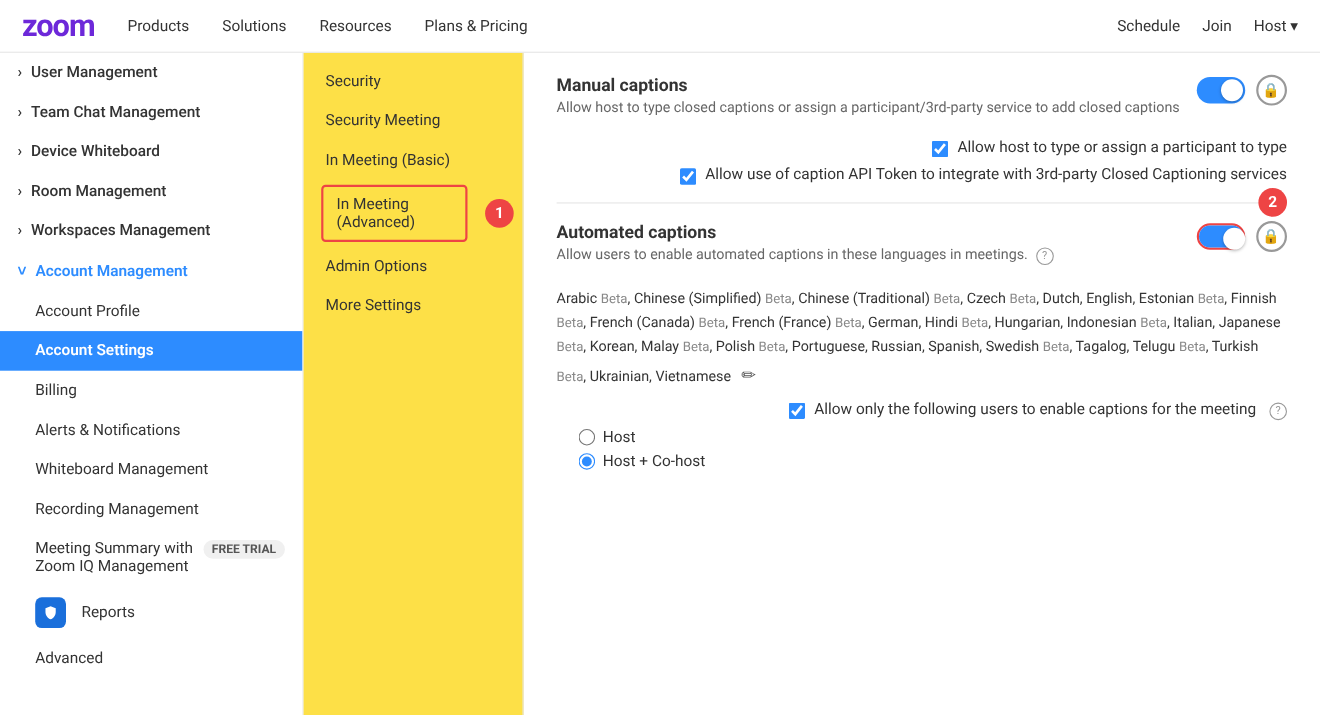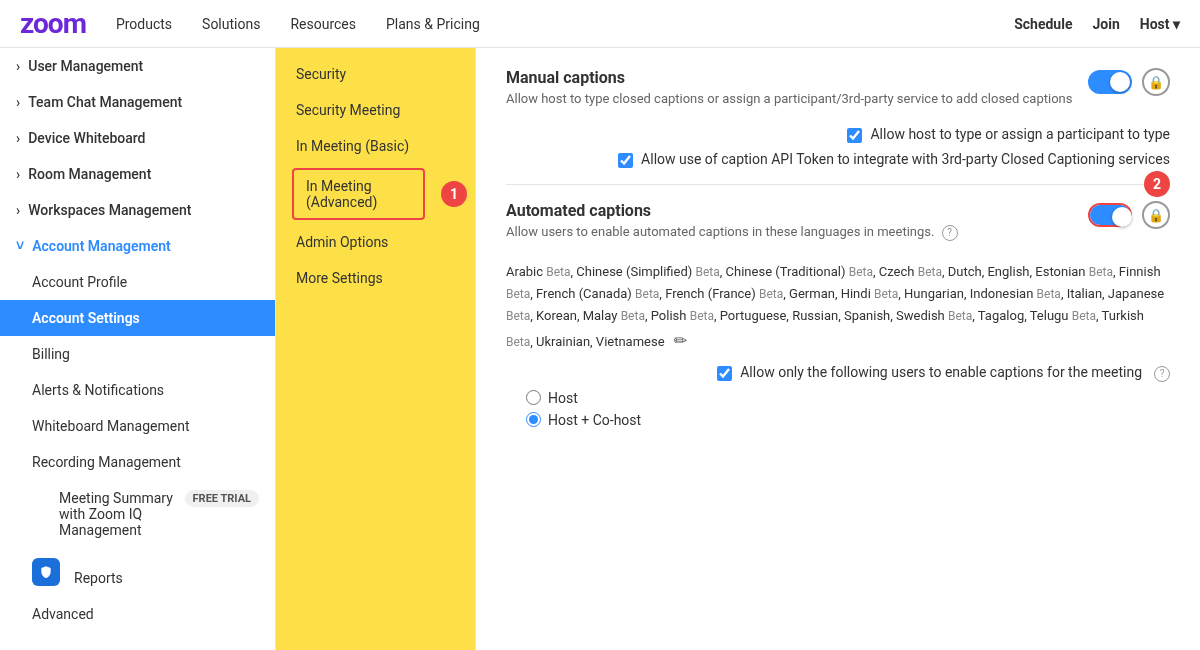--- a/index.html
+++ b/index.html
@@ -6,21 +6,21 @@
     body { font-family: -apple-system, BlinkMacSystemFont, 'Segoe UI', Roboto, sans-serif; font-size: 14px; color: #333; background: #fff; width: 1200px; height: 650px; overflow: hidden; display: flex; flex-direction: column; }
 
     
     .top-nav {
       display: flex; align-items: center; height: 48px; background: #fff;
       border-bottom: 1px solid #e5e5e5; padding: 0 20px; gap: 30px; flex-shrink: 0;
     }
     .logo { font-size: 28px; font-weight: 700; color: #6d28d9; letter-spacing: -1px; }
     .nav-link { font-size: 14px; color: #333; text-decoration: none; cursor: pointer; }
     .nav-right { margin-left: auto; display: flex; gap: 20px; align-items: center; }
-    .nav-btn { font-size: 14px; color: #333; cursor: pointer; font-weight: bold; }
+    .nav-btn { font-size: 14px; color: #333; cursor: pointer; }
     .nav-btn.host { display: flex; align-items: center; gap: 4px; }
 
     
     .body-area { display: flex; flex: 1; overflow: hidden; }
 
     
     .sidebar-left {
       width: 276px; border-right: 1px solid #e5e5e5; overflow-y: auto;
       flex-shrink: 0; background: #fff;
     }
@@ -169,25 +169,25 @@
     </div>
     <div class="sidebar-item sub">
       <span>Alerts &amp; Notifications</span>
     </div>
     <div class="sidebar-item sub">
       <span>Whiteboard Management</span>
     </div>
     <div class="sidebar-item sub">
       <span>Recording Management</span>
     </div>
-    <div class="sidebar-item sub" style="align-items:flex-start; flex-wrap:wrap;margin-left:27px;">
+    <div class="sidebar-item sub" style="align-items:flex-start; flex-wrap:wrap;">
       <span style="flex:1; min-width:0;">Meeting Summary with Zoom IQ Management</span>
       <span class="free-trial-badge">FREE TRIAL</span>
     </div>
-    <div class="sidebar-item sub" style="padding-left:32px;align-items:flex-end;">
+    <div class="sidebar-item sub" style="padding-left:32px;">
       <span class="shield-icon-wrap" style="margin-right:6px;">
         <svg width="14" height="14" viewBox="0 0 24 24" fill="white">
             <path d="M12 2L4 5v6c0 5.25 3.5 10.15 8 11.35C16.5 21.15 20 16.25 20 11V5l-8-3z"></path>
           </svg>
       </span>
       <span>Reports</span>
     </div>
     <div class="sidebar-item sub">
       <span>Advanced</span>
     </div>

